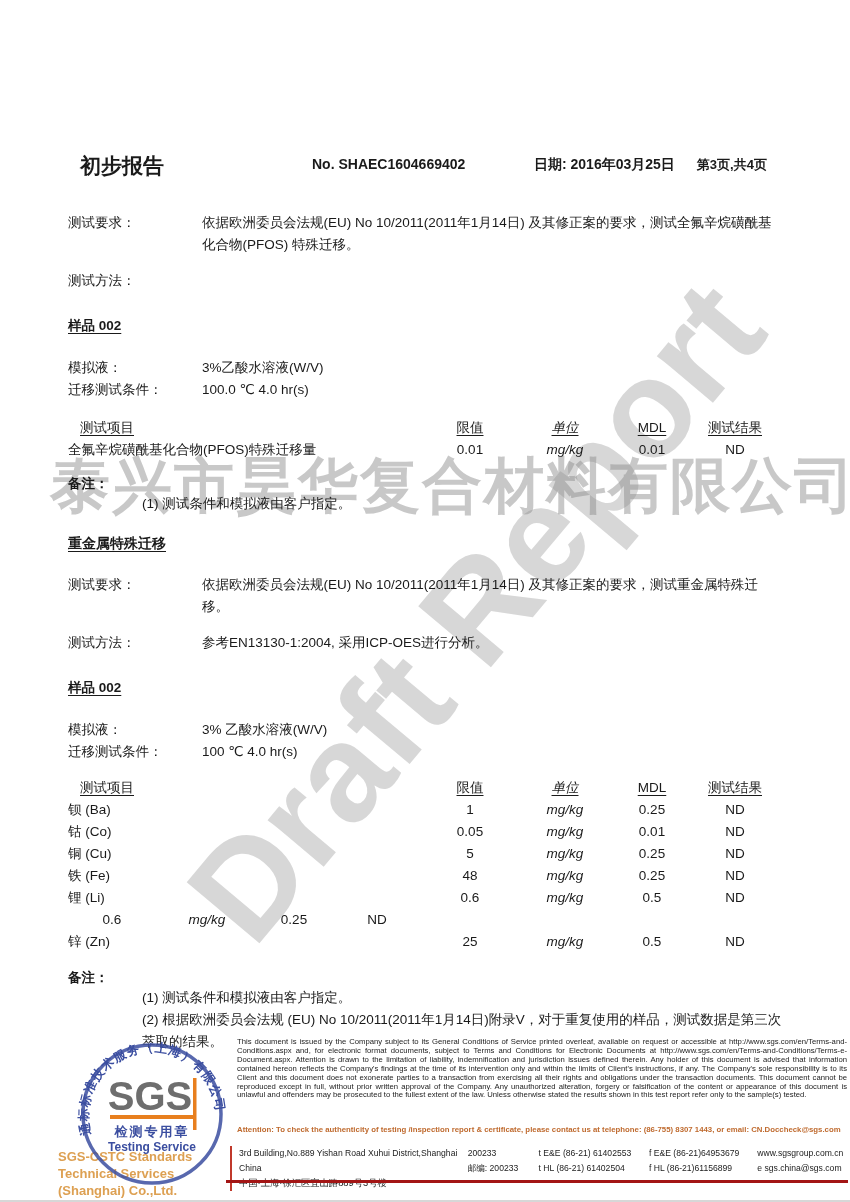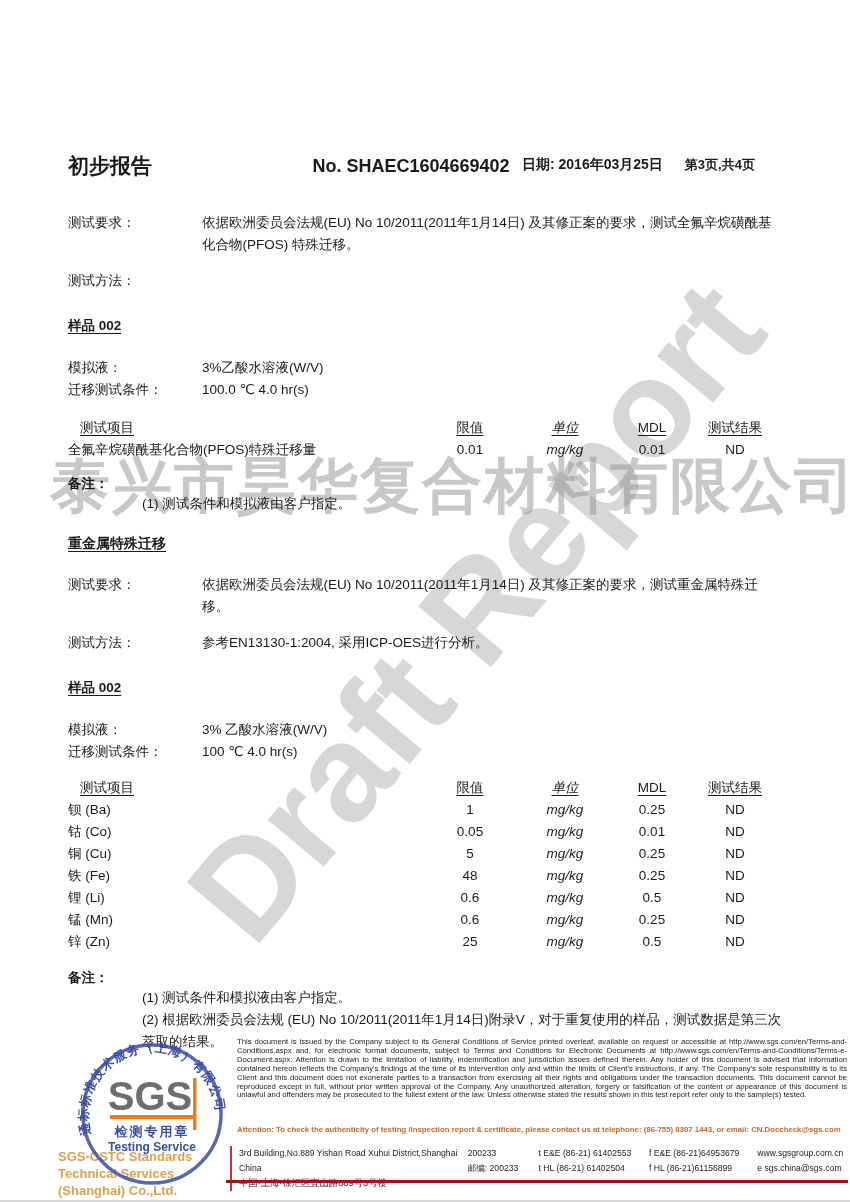--- a/index.html
+++ b/index.html
@@ -18,22 +18,22 @@
   }
   .wm-draft {
     position:absolute; left:20px; top:530px; width:920px; height:170px;
     transform:rotate(-50deg); transform-origin:center;
     font-size:138px; font-weight:bold; text-align:center; white-space:nowrap;
     color:rgba(140,140,140,0.35); z-index:1; pointer-events:none;
   }
   
   .content { position:relative; z-index:2; padding:152px 68px 0 68px; font-size:13.5px; }
   .hdr { display:flex; align-items:flex-start; }
-  .hdr-title { width:232px; font-size:21px; font-weight:bold; }
-  .hdr-no { width:222px; font-size:18px; font-weight:bold; padding-top:4px;text-align:center; }
+  .hdr-title { width:232px; font-size:21px; font-weight:bold;margin-left:12px; }
+  .hdr-no { width:222px; font-size:14px; font-weight:bold; padding-top:4px; }
   .hdr-date { font-size:14px; font-weight:bold; padding-top:4px; }
   .hdr-page { font-size:13px; font-weight:bold; padding-top:4px; margin-left:22px; }
 
   .kv { display:flex; line-height:22px; }
   .kv .k { width:134px; flex:none; }
   .kv .v { width:586px; }
 
   .sample-title { font-weight:bold; text-decoration:underline; text-underline-offset:3px; }
 
   .tbl { width:714px; }
@@ -204,21 +204,20 @@
             <span class="tc tc4">ND</span>
           </div>
           <div class="trow">
             <span class="tc tc0">锂 (Li)</span>
             <span class="tc tc1">0.6</span>
             <span class="tc tc2">mg/kg</span>
             <span class="tc tc3">0.5</span>
             <span class="tc tc4">ND</span>
           </div>
           <div class="trow">
-            <span class="tc tc0">锰 (Mn)</span>
             <span class="tc tc1">0.6</span>
             <span class="tc tc2">mg/kg</span>
             <span class="tc tc3">0.25</span>
             <span class="tc tc4">ND</span>
           </div>
           <div class="trow">
             <span class="tc tc0">锌 (Zn)</span>
             <span class="tc tc1">25</span>
             <span class="tc tc2">mg/kg</span>
             <span class="tc tc3">0.5</span>

